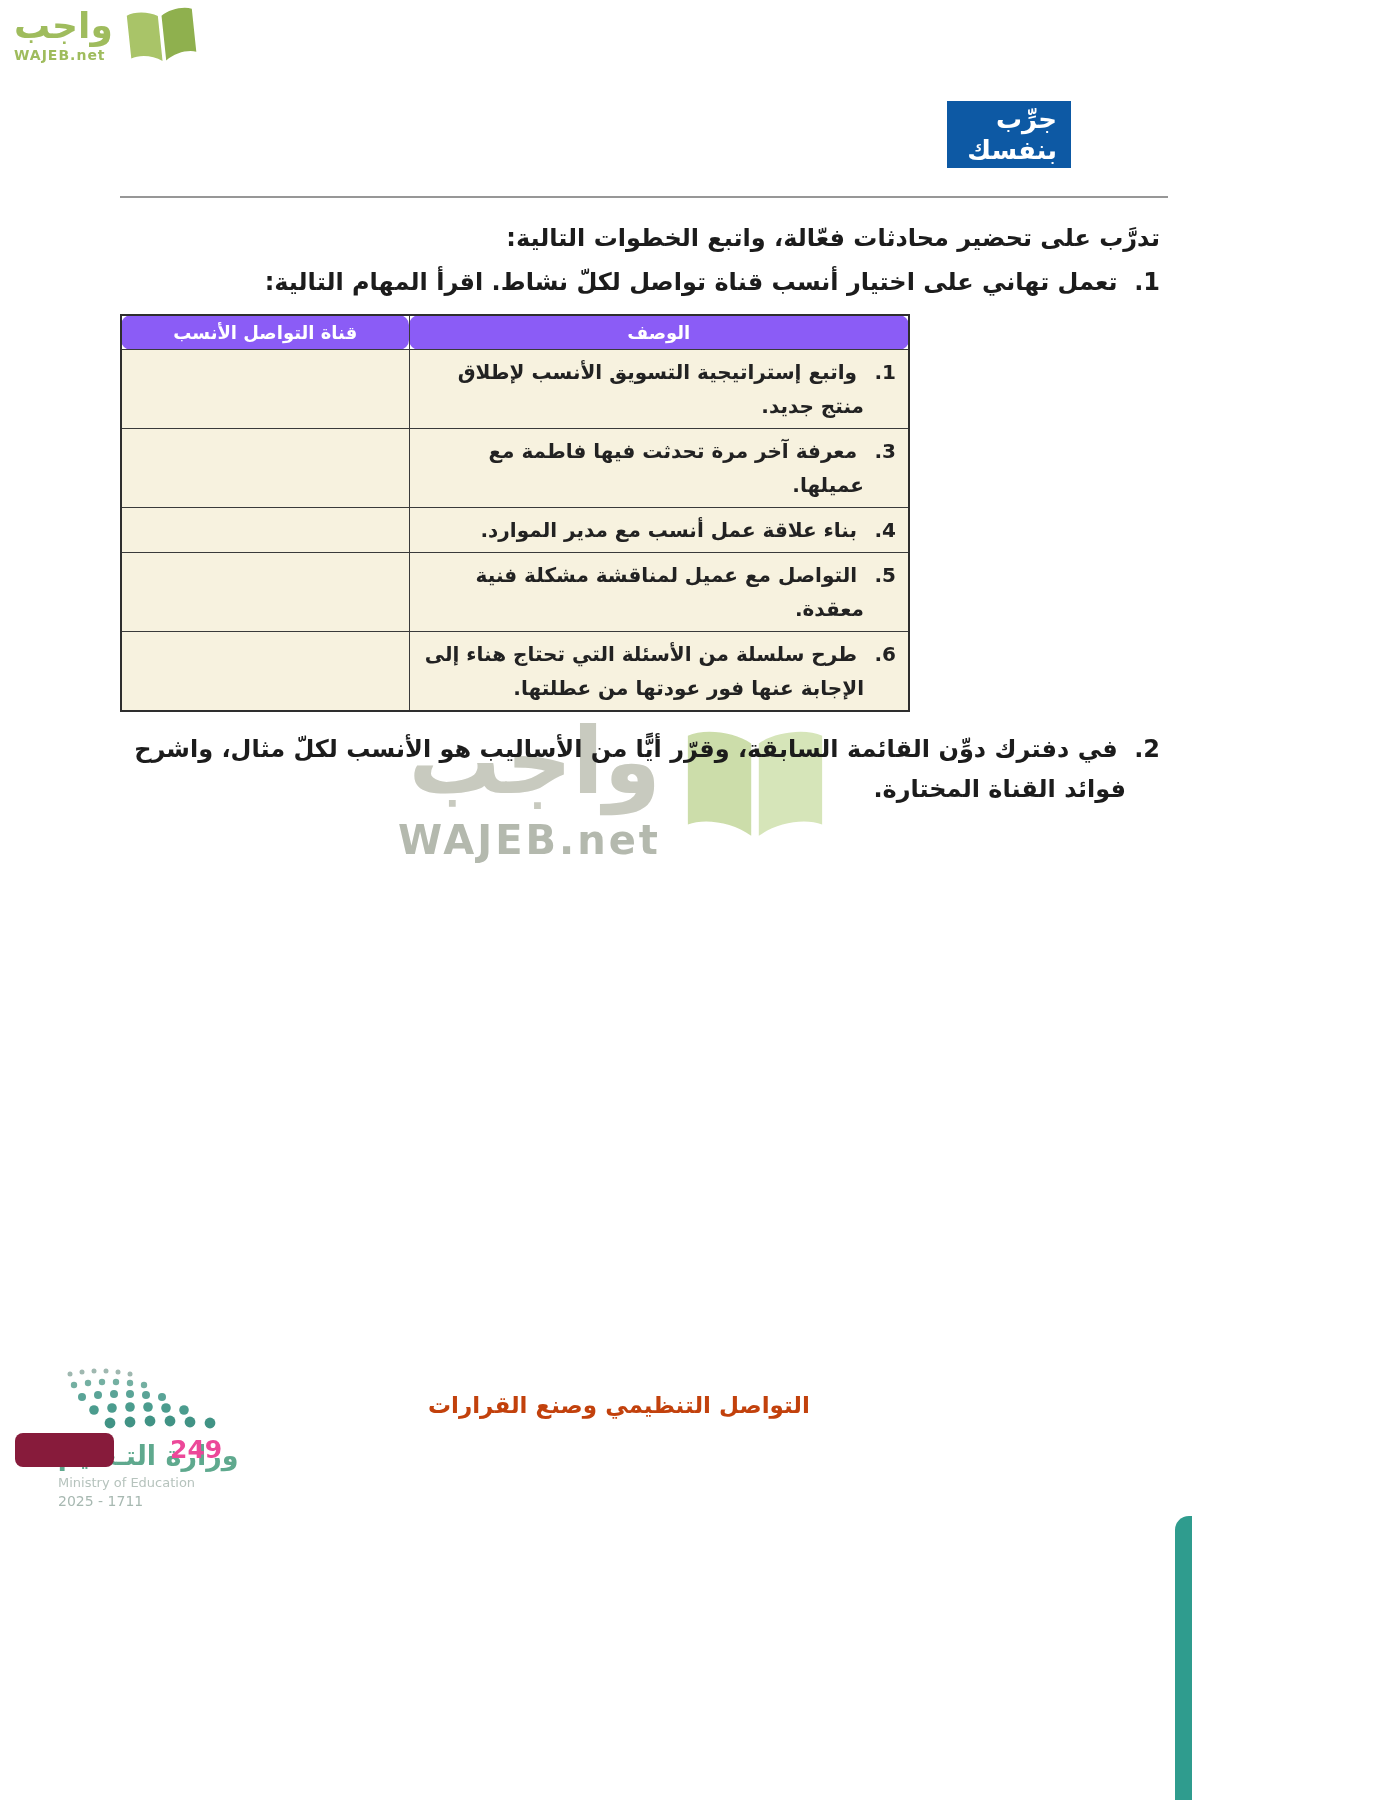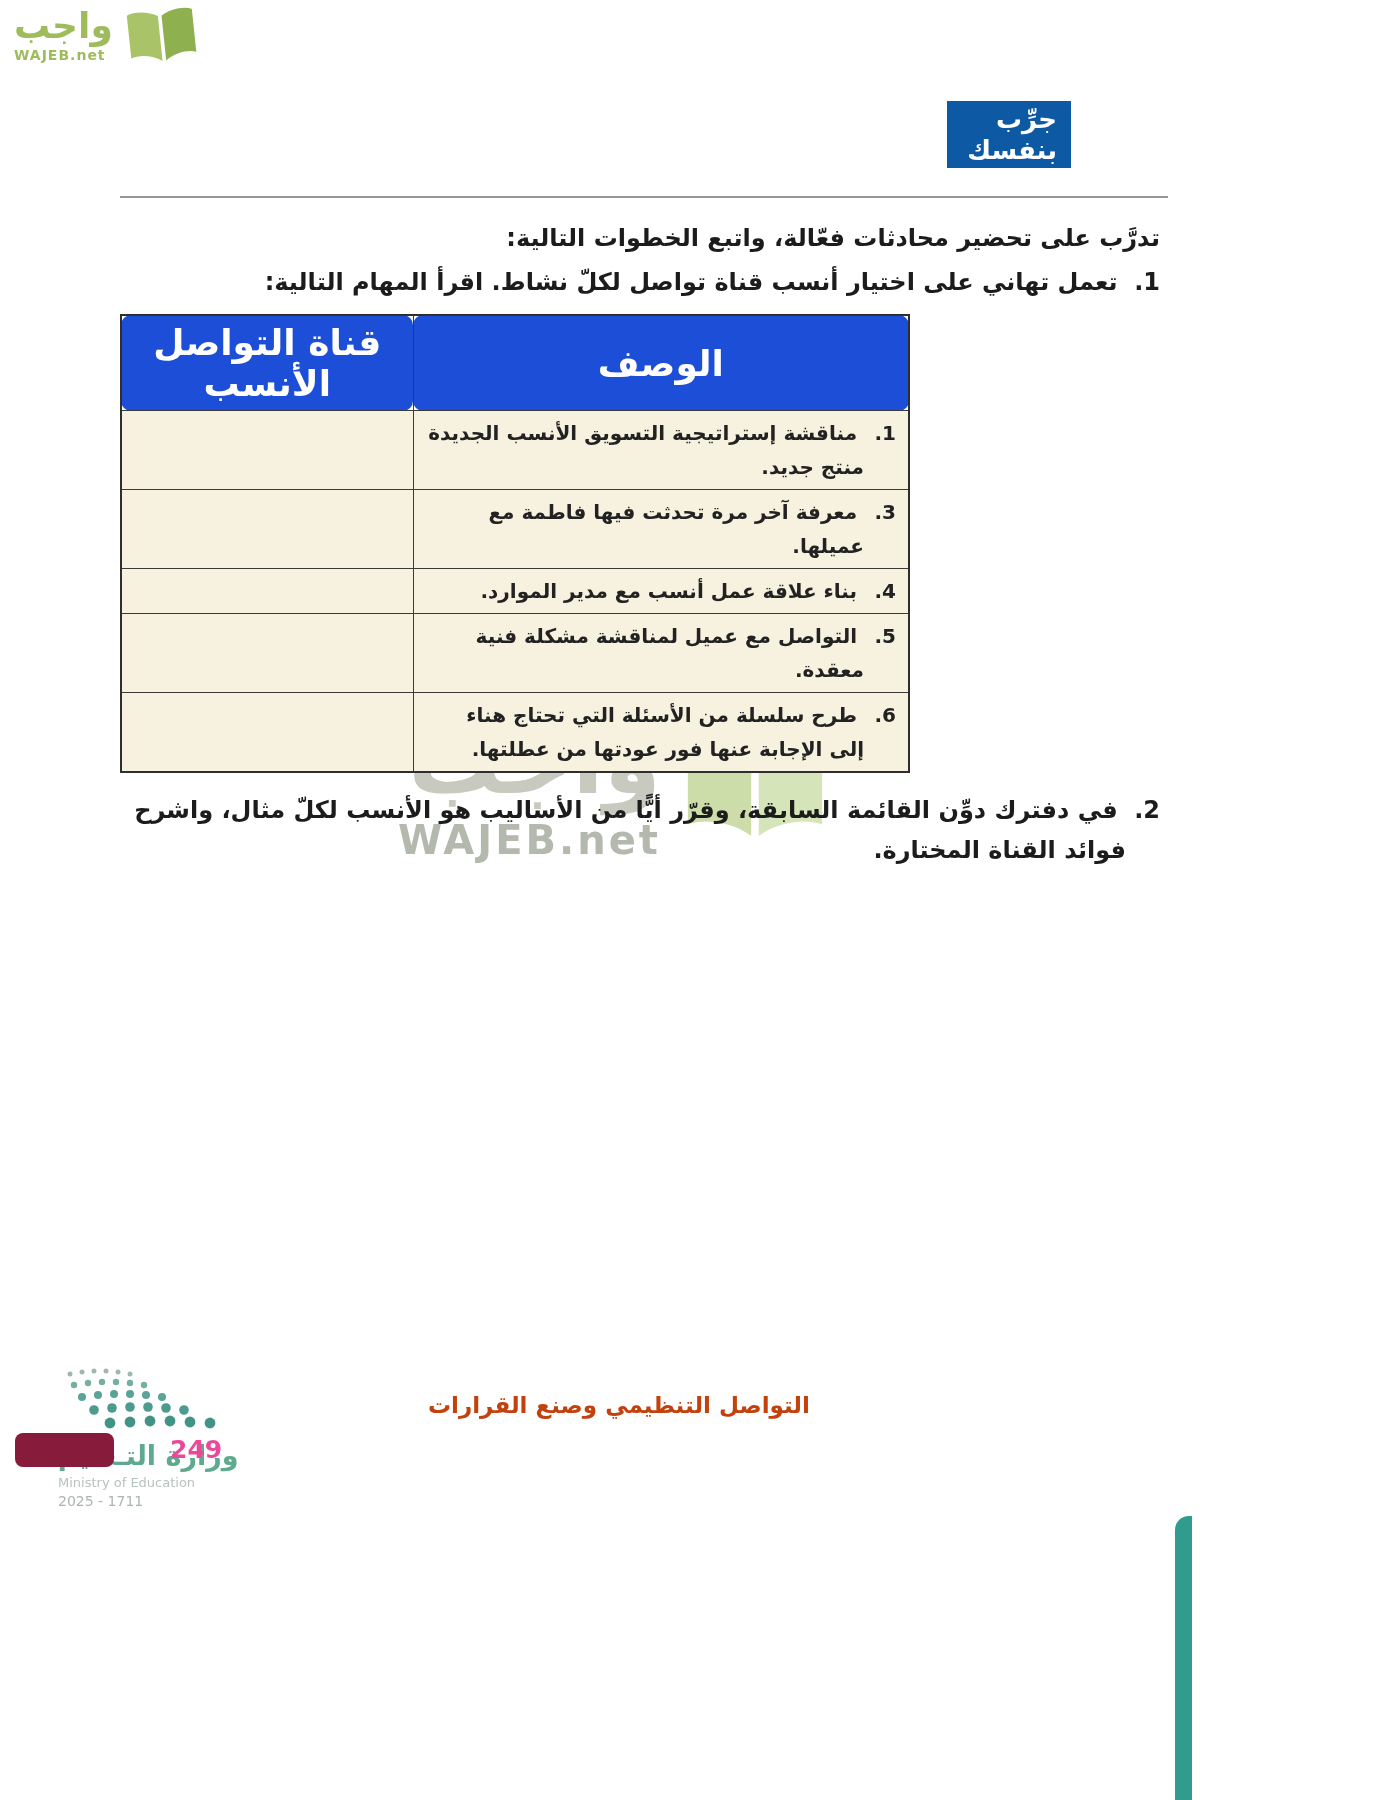--- a/index.html
+++ b/index.html
@@ -33,21 +33,21 @@
   }
   .intro { margin-bottom:6px; }
   .step { padding-right:34px; }
   .step .num { display:inline-block; min-width:34px; margin-right:-34px; }
   .step2 { margin-top:18px; line-height:1.65; }
 
   
   .task-table { border-collapse:collapse; margin-top:14px; width:790px; direction:rtl; border:2.5px solid #2e2e2e; }
   .task-table th, .task-table td { border:1.6px solid #3a3a3a; }
   .task-table th {
-    background:#1d4ed8; color:#ffffff; font-size:36px; font-weight:bold;
+    background:#8b5cf6; color:#ffffff; font-size:18px; font-weight:bold;
     padding:6px 10px; text-align:center;border-radius:10px;
   }
   .col-desc { width:507px; }
   .col-chan { width:283px; }
   td.desc {
     background:#f7f2df; font-size:20px; font-weight:bold; color:#222222;
     padding:5px 44px 5px 12px; line-height:1.7; text-align:right;
   }
   td.chan { background:#f7f2df; }
   .rnum { display:inline-block; min-width:32px; margin-right:-32px; }
@@ -104,21 +104,21 @@
 
     <table class="task-table">
       <thead>
         <tr>
           <th class="col-desc">الوصف</th>
           <th class="col-chan">قناة التواصل الأنسب</th>
         </tr>
       </thead>
       <tbody>
         <tr>
-          <td class="desc"><span class="rnum">1.</span> <span>مناقشة إستراتيجية التسويق الأنسب الجديدة منتج جديد.</span></td>
+          <td class="desc"><span class="rnum">1.</span> <span>واتبع إستراتيجية التسويق الأنسب لإطلاق منتج جديد.</span></td>
           <td class="chan"></td>
         </tr>
         <tr>
           <td class="desc"><span class="rnum">3.</span> <span>معرفة آخر مرة تحدثت فيها فاطمة مع عميلها.</span></td>
           <td class="chan"></td>
         </tr>
         <tr>
           <td class="desc"><span class="rnum">4.</span> <span>بناء علاقة عمل أنسب مع مدير الموارد.</span></td>
           <td class="chan"></td>
         </tr>

